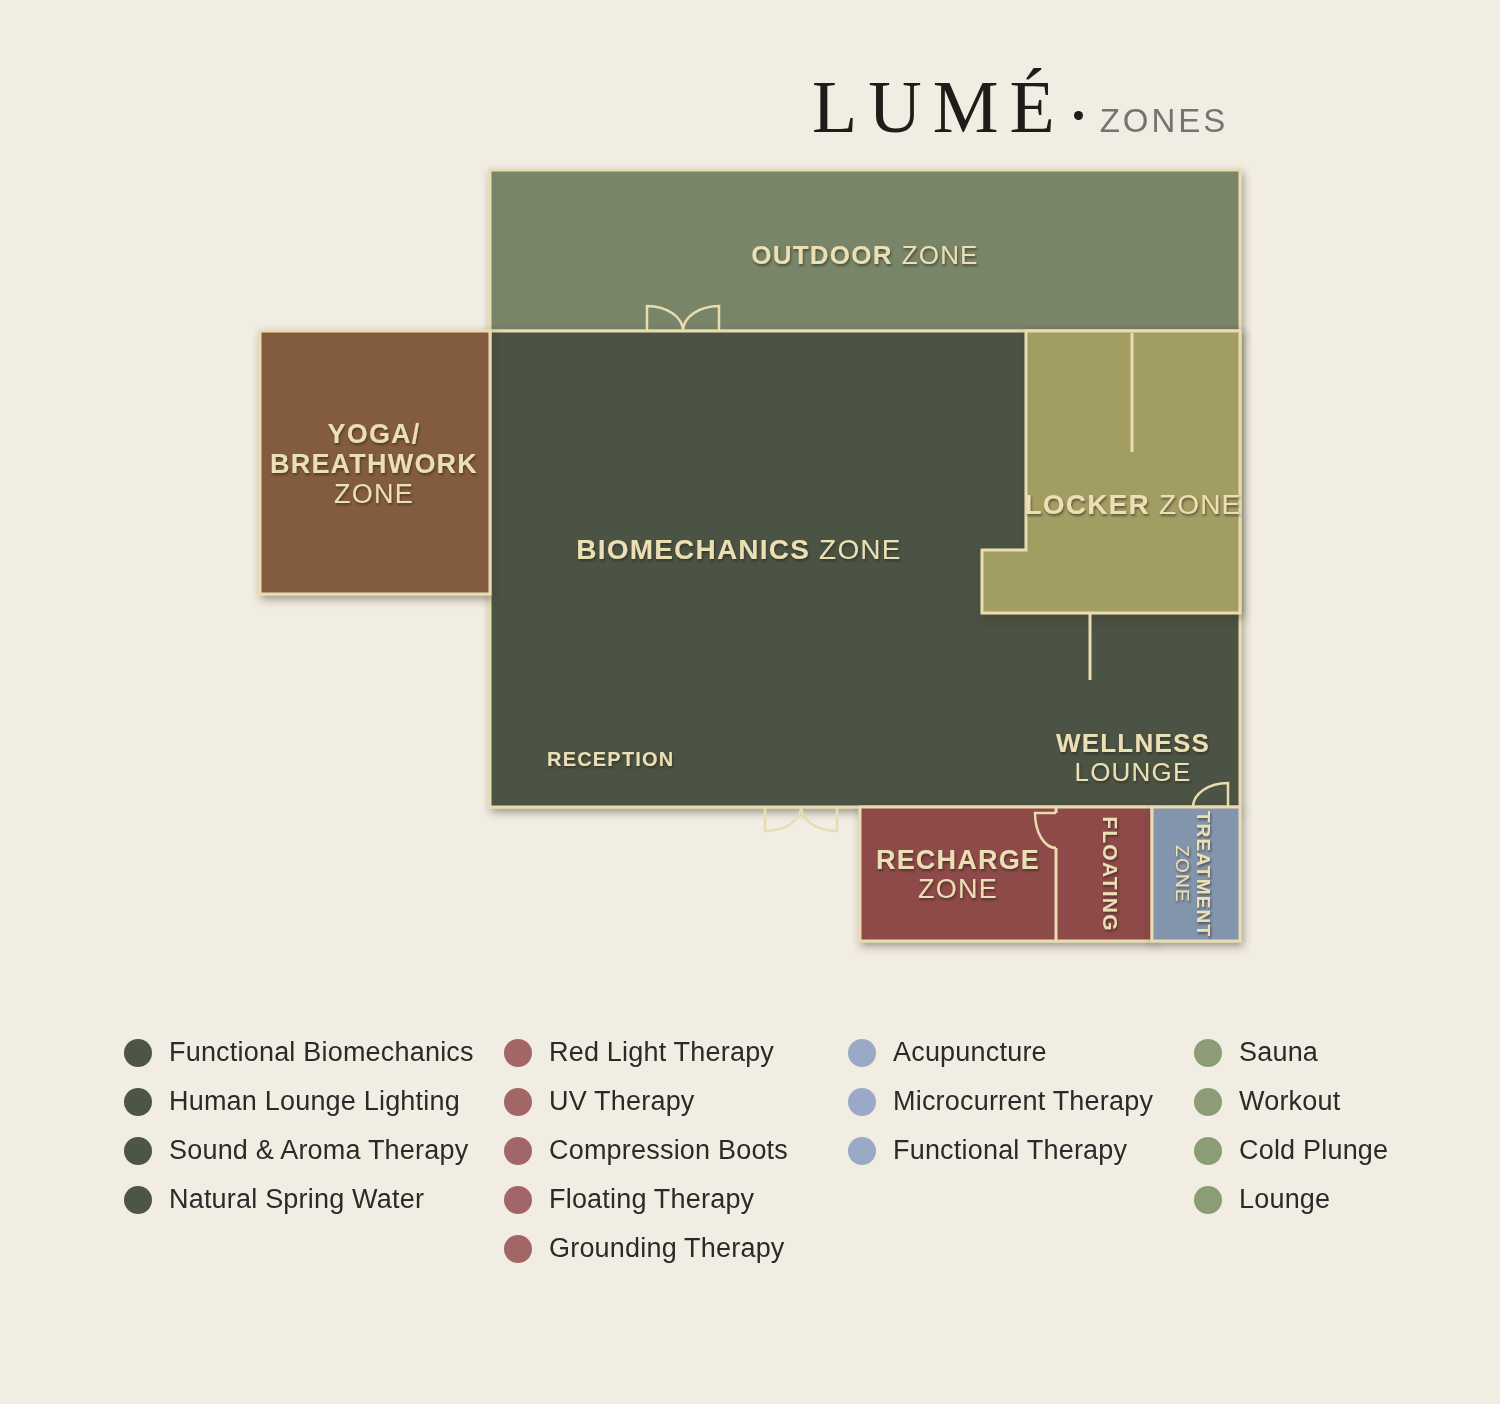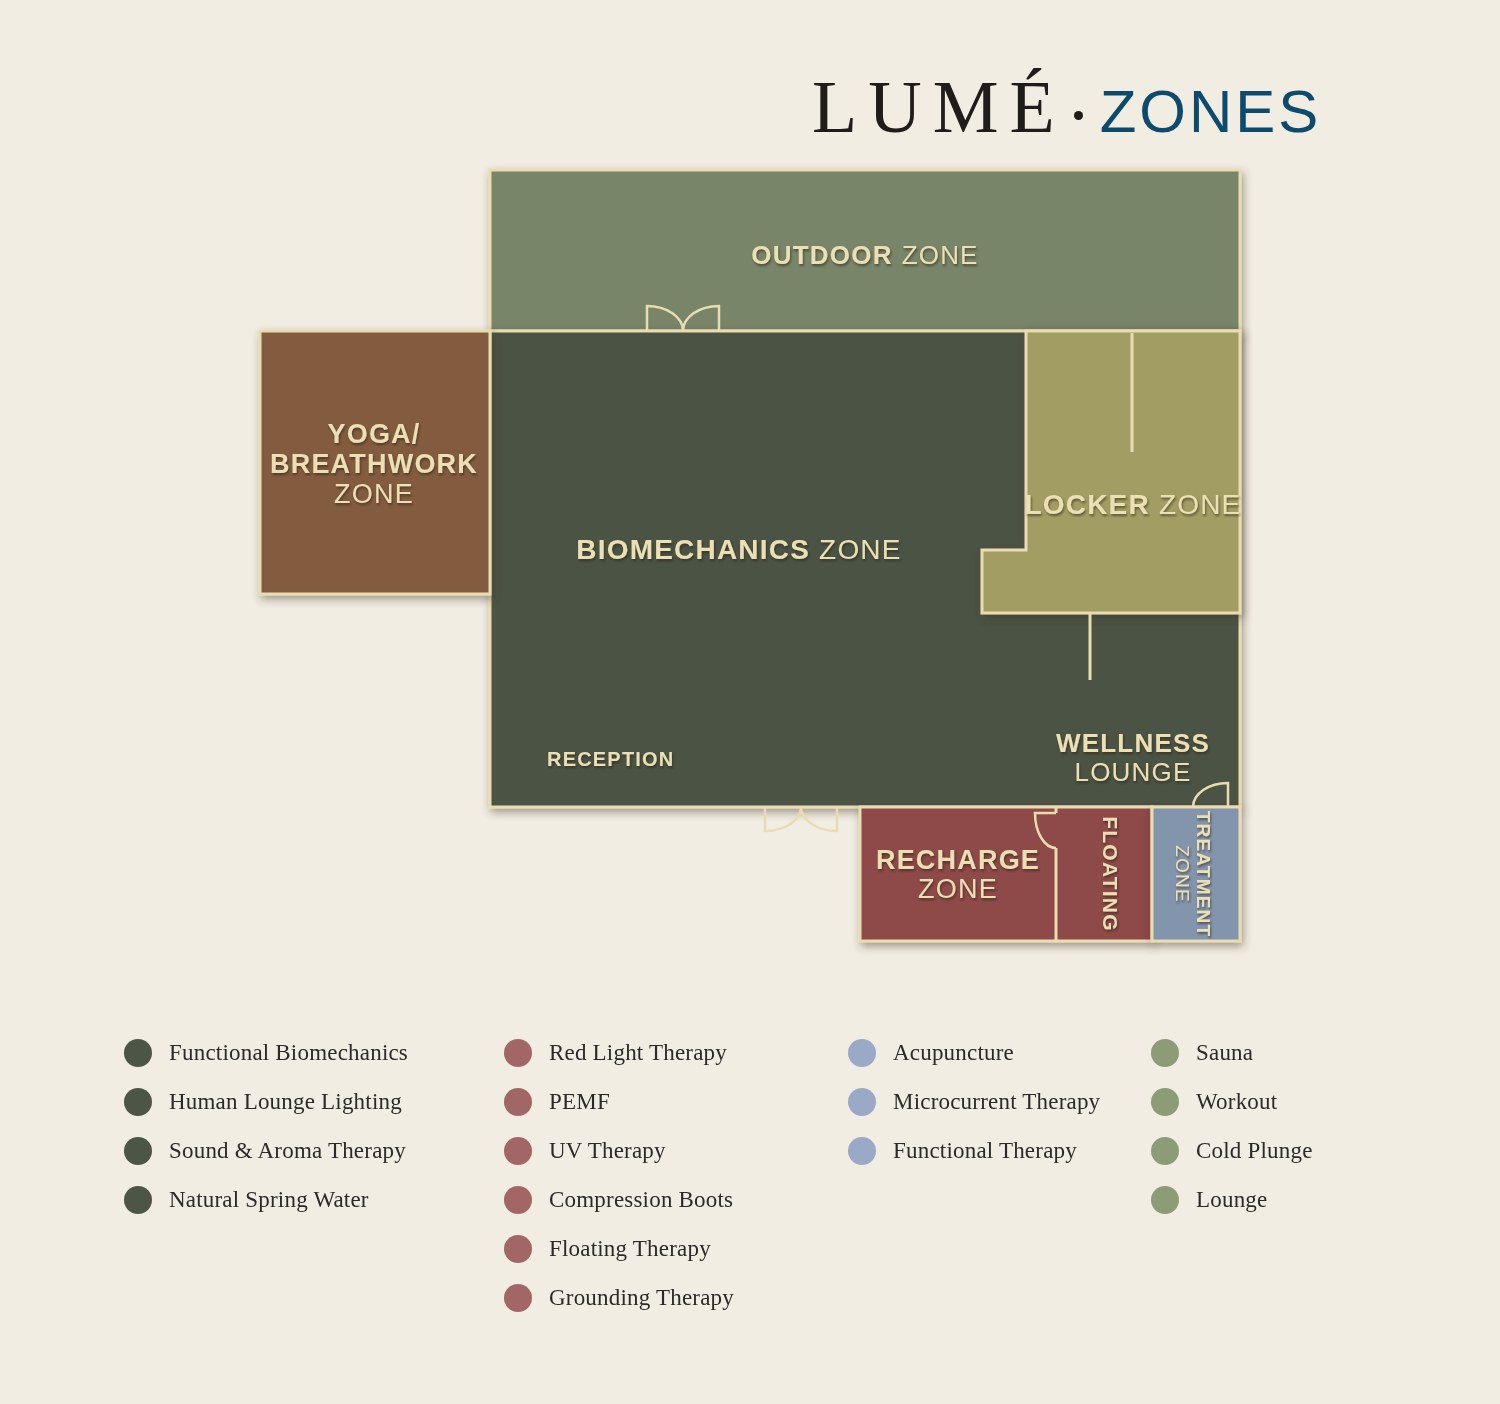--- a/index.html
+++ b/index.html
@@ -17,43 +17,43 @@
     font-family:"Liberation Serif",serif;
     font-size:74px;font-weight:400;letter-spacing:11px;
     color:#1f1c19;line-height:1;
   }
   .dot-sep{
     width:9px;height:9px;border-radius:50%;
     background:#1f1c19;align-self:center;
     margin:16px 17px 0 8px;flex:none;
   }
   .suffix{
-    font-size:60px;font-weight:300;letter-spacing:3px;
-    color:#0c4a6e;line-height:1;
+    font-size:33px;font-weight:300;letter-spacing:3px;
+    color:#737373;line-height:1;
   }
   
   svg.plan{position:absolute;left:0;top:0;}
   .zone{stroke:#e9dcb0;stroke-width:3;}
   .door{stroke:#e9dcb0;stroke-width:2.5;fill:none;}
   .innerwall{stroke:#e9dcb0;stroke-width:3;fill:none;}
   text.zlabel{
     font-family:"Liberation Sans",sans-serif;
     fill:#ebdfb4;letter-spacing:1.2px;
   }
   .zl-b{font-weight:700;}
   .zl-l{font-weight:300;}
   
   .legend-col{position:absolute;top:1028px;display:flex;flex-direction:column;}
   .legend-col.c1{left:124px;}
   .legend-col.c2{left:504px;}
   .legend-col.c3{left:848px;}
-  .legend-col.c4{left:1151px;}
+  .legend-col.c4{left:1194px;}
   .legend-row{display:flex;align-items:center;height:49px;}
   .ldot{width:28px;height:28px;border-radius:50%;margin-right:17px;flex:none;}
-  .llabel{font-size:23px;line-height:1;color:#2b2a28;letter-spacing:.2px;white-space:nowrap;font-family:Liberation Serif, serif;}
+  .llabel{font-size:27px;line-height:1;color:#2b2a28;letter-spacing:.2px;white-space:nowrap;}
 </style>
 </head>
 <body>
 
 <div class="title-row">
   <span class="brand">LUMÉ</span>
   <span class="dot-sep"></span>
   <span class="suffix">ZONES</span>
 </div>
 
@@ -128,24 +128,20 @@
     </div>
 </div>
 
 <div class="legend-col c2">
   <div class="legend-row">
       <span class="ldot" style="background-color: rgb(162, 102, 102);"></span>
       <span class="llabel">Red Light Therapy</span>
     </div>
   <div class="legend-row">
       <span class="ldot" style="background-color: rgb(162, 102, 102);"></span>
-      <span class="llabel">PEMF</span>
-    </div>
-  <div class="legend-row">
-      <span class="ldot" style="background-color: rgb(162, 102, 102);"></span>
       <span class="llabel">UV Therapy</span>
     </div>
   <div class="legend-row">
       <span class="ldot" style="background-color: rgb(162, 102, 102);"></span>
       <span class="llabel">Compression Boots</span>
     </div>
   <div class="legend-row">
       <span class="ldot" style="background-color: rgb(162, 102, 102);"></span>
       <span class="llabel">Floating Therapy</span>
     </div>

